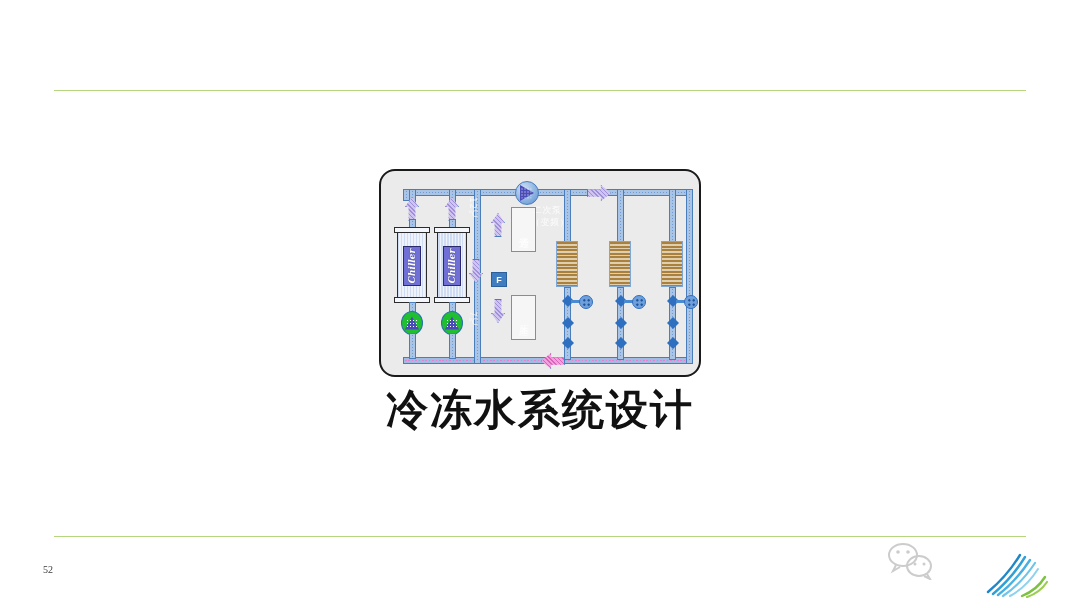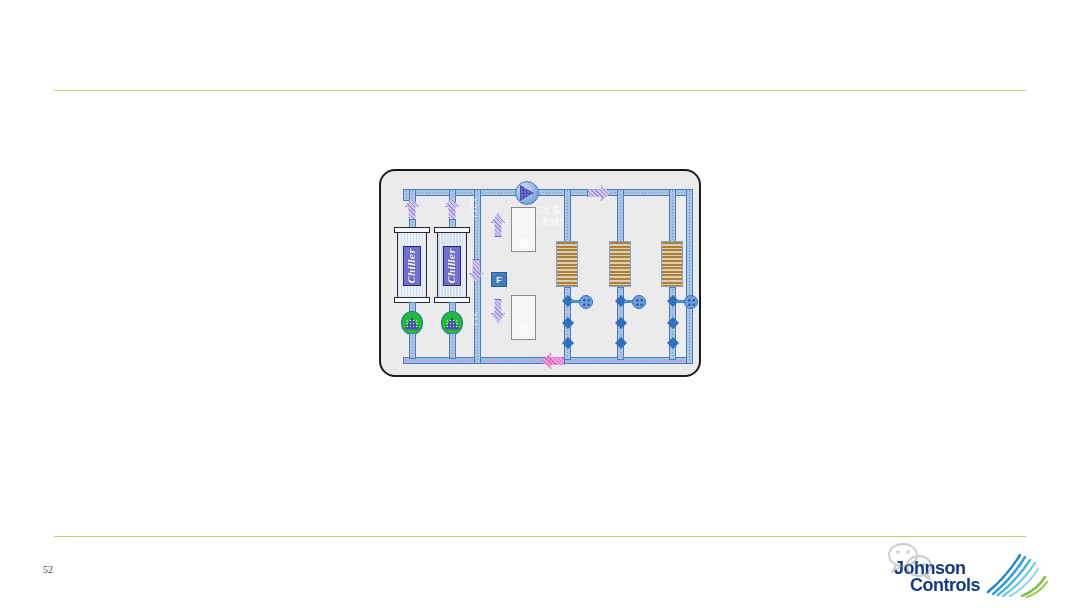--- a/index.html
+++ b/index.html
@@ -545,26 +545,23 @@
     <div class="valve2" style="left:285.5px; top:124px;"></div>
     <div class="stem" style="left:295px; top:129px;"></div>
     <div class="actuator" style="left:303px; top:124px;">
       <div class="d"></div>
     </div>
     <div class="valve2" style="left:285.5px; top:146px;"></div>
     <div class="valve2" style="left:285.5px; top:166px;"></div>
 
   </div>
 
+  <div class="slide-title">冷冻水系统设计</div>
 
   <div class="footer-logo">
-    <div class="jc-text">
-      <div class="l1">Johnson</div>
-      <div class="l2">Controls</div>
-    </div>
     <div class="jc-mark">
       <svg width="62" height="46" viewBox="0 0 62 46" xmlns="http://www.w3.org/2000/svg">
         <g fill="none" stroke-linecap="round">
           <path d="M2 40 C14 30 26 16 34 3" stroke="#1f86c8" stroke-width="2.4"></path>
           <path d="M7 42 C19 32 31 18 39 5" stroke="#2f9fd8" stroke-width="2.4"></path>
           <path d="M12 43 C24 34 36 20 44 8" stroke="#47b0e2" stroke-width="2.4"></path>
           <path d="M17 44 C29 36 41 23 49 11" stroke="#6ec4ea" stroke-width="2.2"></path>
           <path d="M24 44 C35 38 45 28 52 17" stroke="#8ed2ef" stroke-width="2"></path>
           <path d="M36 44 C46 40 54 33 59 25" stroke="#7cc242" stroke-width="2.4"></path>
           <path d="M41 45 C50 42 57 36 61 30" stroke="#9ccd4e" stroke-width="2.2"></path>

